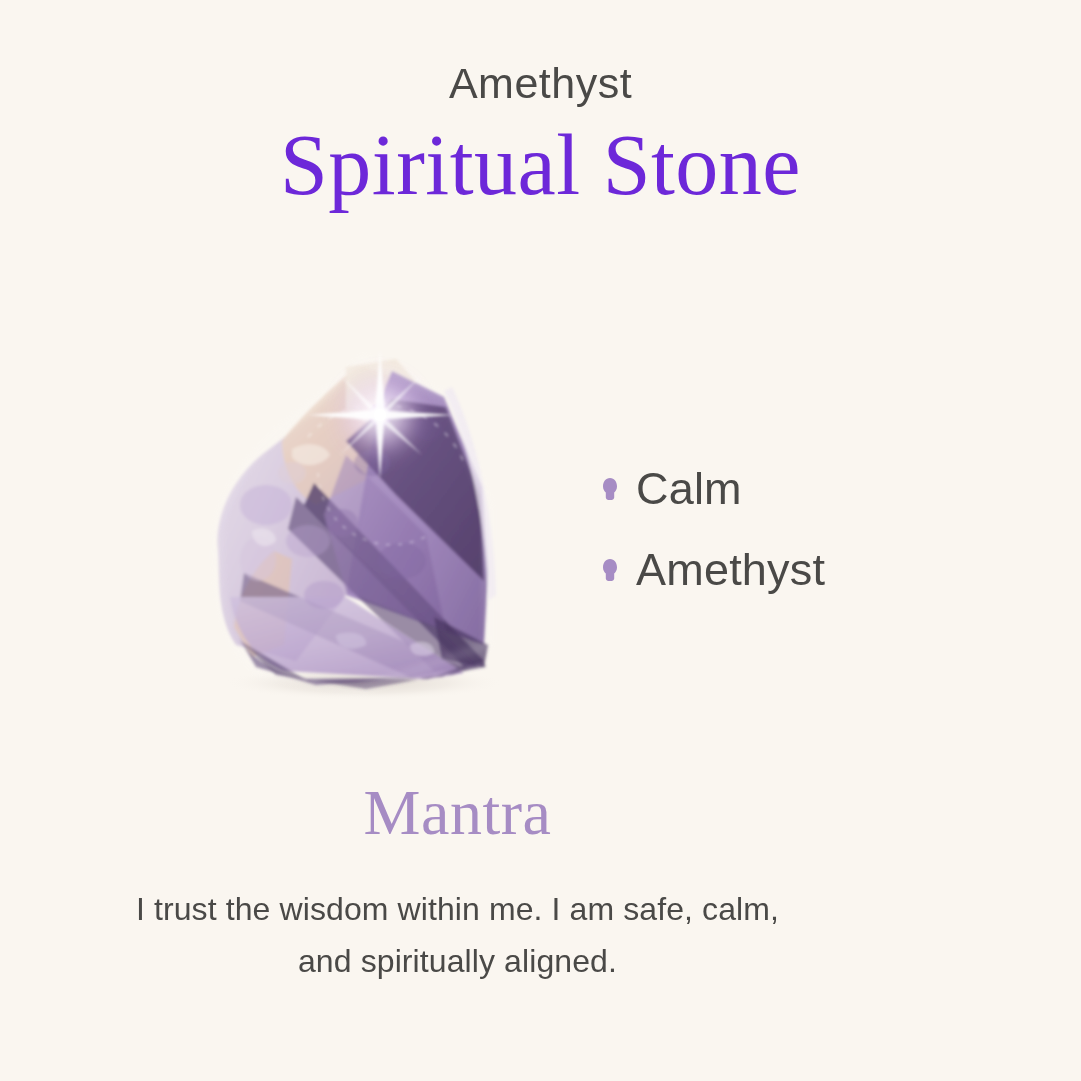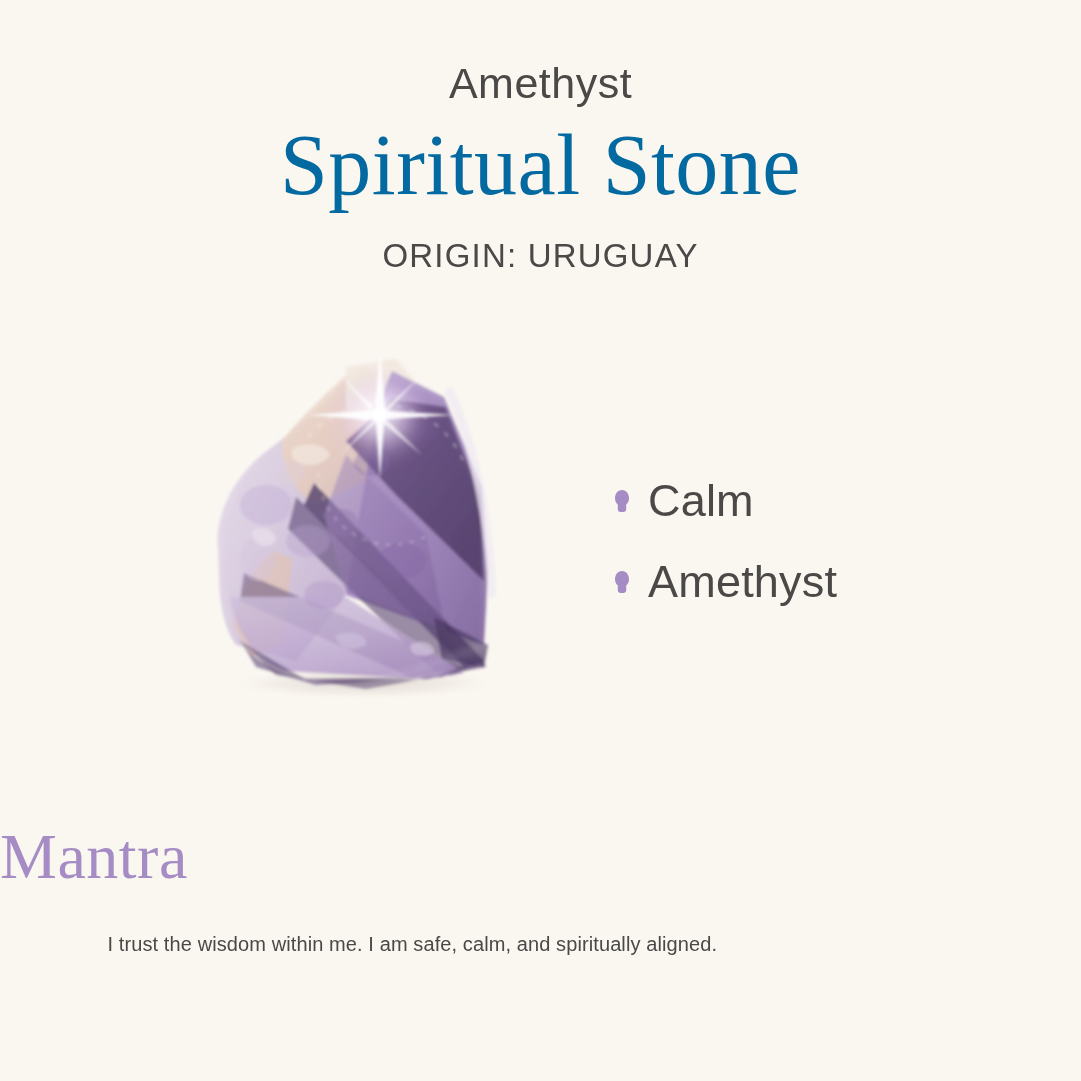--- a/index.html
+++ b/index.html
@@ -39,21 +39,21 @@
     color: #4a4947;
     line-height: 1.1;
   }
   .title {
     margin: 0;
     padding-top: 12px;
     font-family: "Liberation Serif", serif;
     font-size: 86px;
     font-weight: 400;
     letter-spacing: 0.5px;
-    color: #0369a1;
+    color: #6d28d9;
     line-height: 1.08;
   }
   .origin {
     margin: 0;
     padding-top: 26px;
     font-family: "Liberation Sans", sans-serif;
     font-size: 33px;
     font-weight: 300;
     letter-spacing: 1.2px;
     color: #4a4947;
@@ -74,21 +74,21 @@
     top: 0;
     width: 330px;
     height: 370px;
   }
 
   
   .props {
     position: absolute;
     left: 598px;
     top: 444px;
-    margin: 16px;
+    margin: 4px;
     padding: 0;
     list-style: none;
     text-align: right;
   }
   .prop-item {
     display: flex;
     align-items: center;
     height: 81px;
   }
   .gem-bullet {
@@ -104,54 +104,53 @@
     font-weight: 300;
     color: #4a4947;
     letter-spacing: 0.2px;
     line-height: 1;
   }
 
   
   .mantra {
     position: absolute;
     left: 0;
-    top: 822px;
+    top: 778px;
     width: 915px;
-    text-align: left;
+    text-align: center;
   }
   .mantra-title {
     margin: 0;
     font-family: "Liberation Serif", serif;
     font-size: 64px;
     font-weight: 400;
     color: #a68cc4;
     letter-spacing: 0.5px;
     line-height: 1.1;
   }
   .mantra-text {
     margin: 0 auto;
     padding-top: 36px;
     width: 700px;
     font-family: "Liberation Sans", sans-serif;
-    font-size: 20px;
+    font-size: 32px;
     font-weight: 300;
     color: #4a4947;
     line-height: 1.62;
     letter-spacing: 0.1px;
   }
 </style>
 </head>
 <body>
 
 <div id="card">
 
   <div class="header">
     <p class="eyebrow">Amethyst</p>
     <h1 class="title">Spiritual Stone</h1>
-    <p class="origin">ORIGIN: URUGUAY</p>
   </div>
 
   <div class="crystal-wrap">
     <svg class="crystal-svg" viewBox="0 0 330 370" xmlns="http://www.w3.org/2000/svg">
       <defs>
         <radialGradient id="shadowGrad" cx="50%" cy="50%" r="50%">
           <stop offset="0%" stop-color="#c9bfb6" stop-opacity="0.55"></stop>
           <stop offset="60%" stop-color="#d6cec6" stop-opacity="0.25"></stop>
           <stop offset="100%" stop-color="#faf6f0" stop-opacity="0"></stop>
         </radialGradient>

